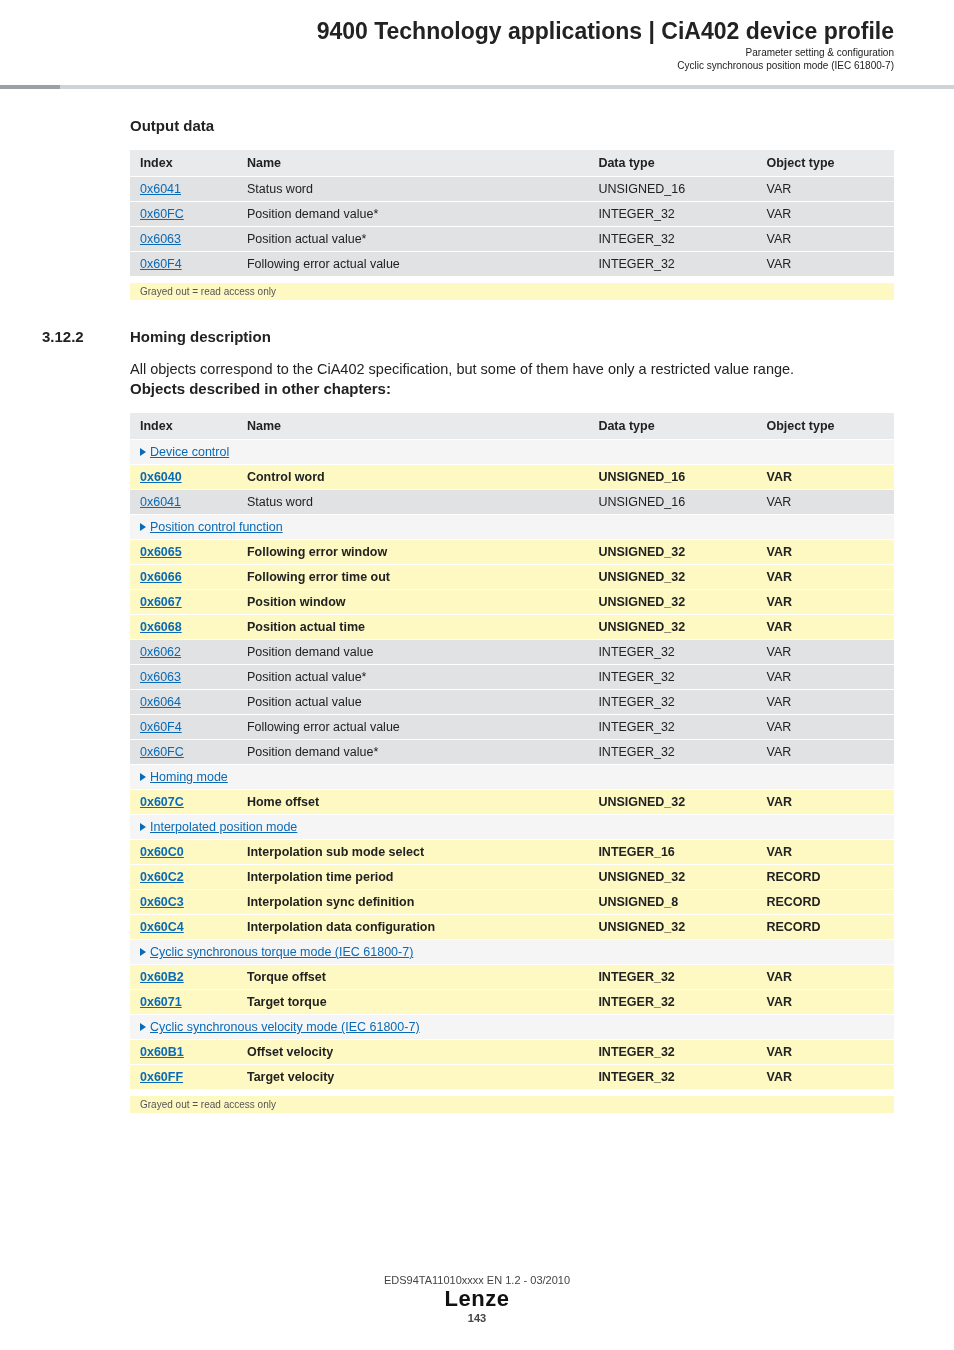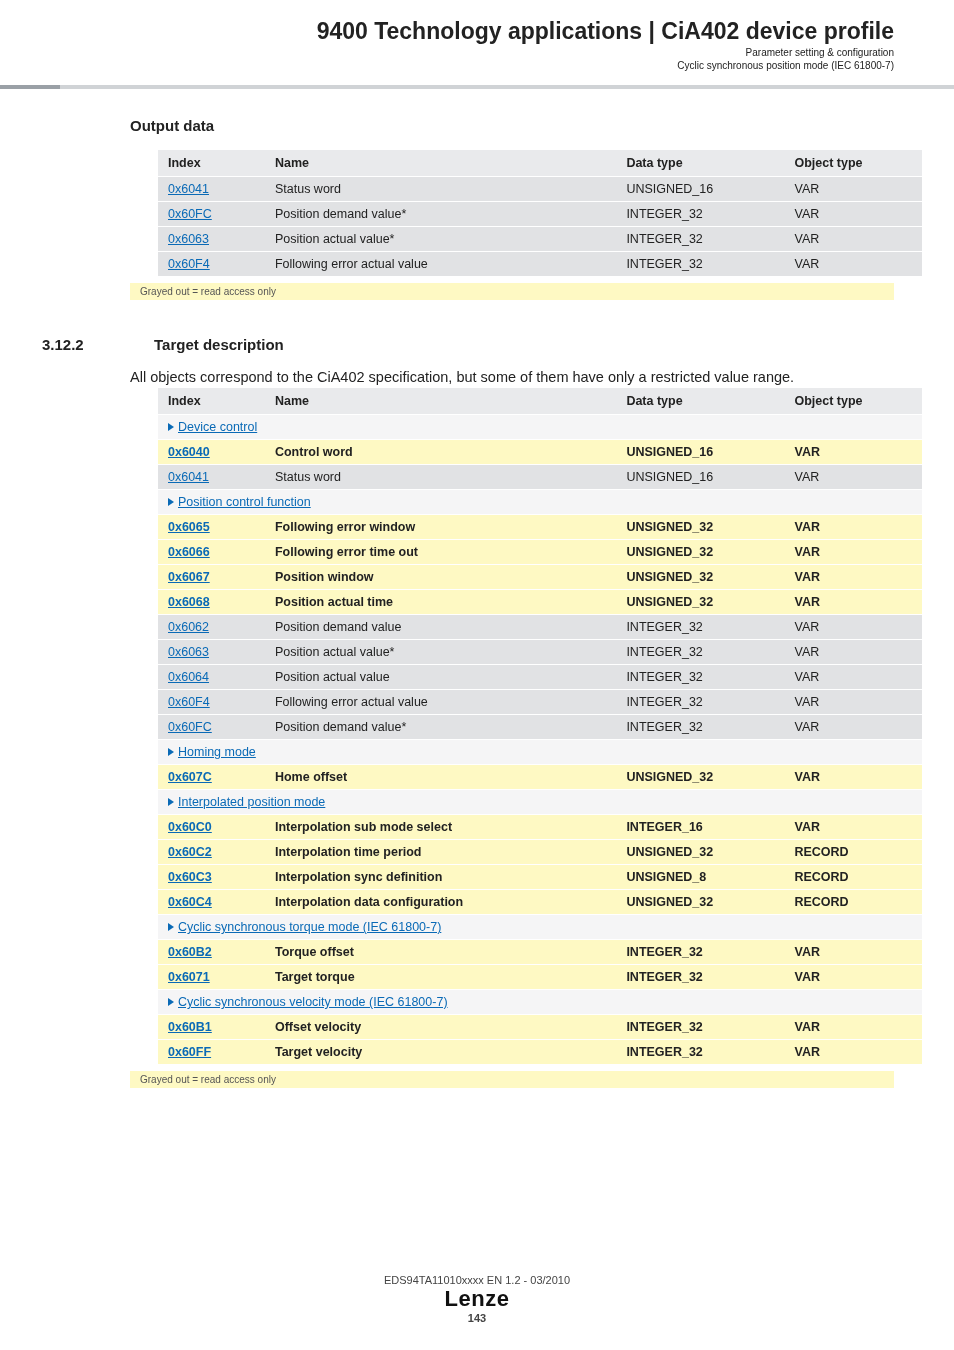--- a/index.html
+++ b/index.html
@@ -39,23 +39,22 @@
     padding: 28px 60px 0 130px;
   }
   .h3 {
     font-size: 15px;
     font-weight: 700;
     margin-bottom: 16px;
     color: #222;
   }
   .section-row {
     display: flex;
-    margin-top: 36px;
+    margin-top: 28px;
     margin-bottom: 14px;
-    gap: 24px;
   }
   .section-num {
     width: 88px;
     font-weight: 700;
     font-size: 15px;
     margin-left: -88px;
   }
   .section-title {
     font-weight: 700;
     font-size: 15px;
@@ -63,21 +62,20 @@
   .para {
     font-size: 14.5px;
     line-height: 1.45;
     color: #222;
   }
   table {
     width: 100%;
     border-collapse: collapse;
     font-size: 12.5px;
     margin-bottom: 6px;
-    margin-left: 28px;
   }
   th {
     text-align: left;
     font-weight: 700;
     padding: 6px 10px;
     background: #e9eaec;
     border-bottom: 1px solid #fff;
   }
   td {
     padding: 5px 10px;
@@ -189,24 +187,25 @@
           <td>Following error actual value</td>
           <td>INTEGER_32</td>
           <td>VAR</td>
         </tr>
       </tbody>
   </table>
   <div class="footnote">Grayed out = read access only</div>
 
   <div class="section-row">
     <div class="section-num">3.12.2</div>
-    <div class="section-title">Target description</div>
+    <div class="section-title">Homing description</div>
   </div>
   <div class="para">All objects correspond to the CiA402 specification, but some of them have only a restricted value range.</div>
 
+  <div class="h3">Objects described in other chapters:</div>
 
   <table>
     <colgroup>
         <col class="c1">
         <col class="c2">
         <col class="c3">
         <col class="c4">
       </colgroup>
     <thead>
       <tr>

